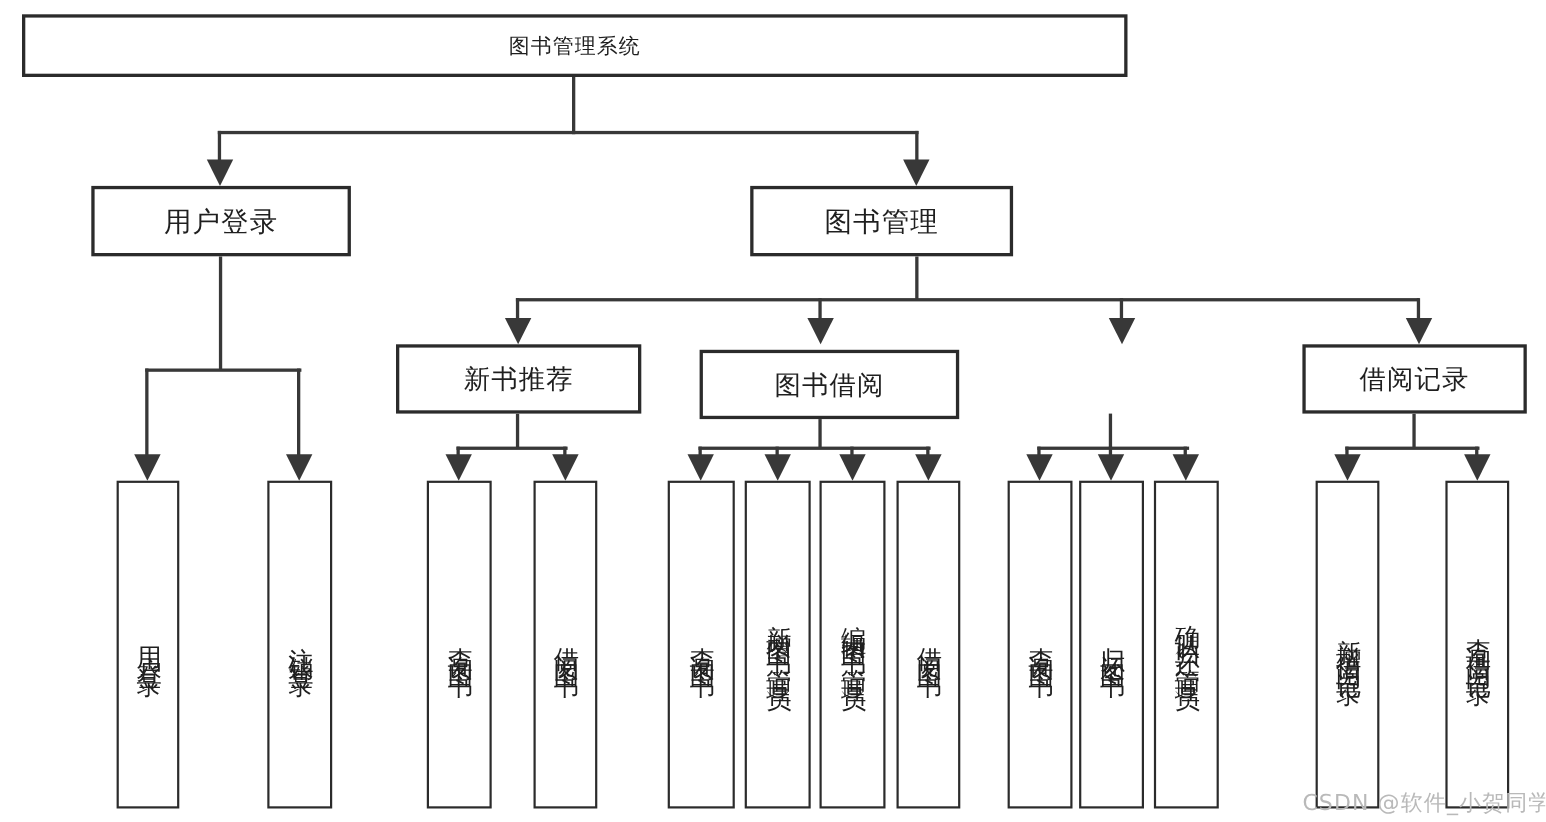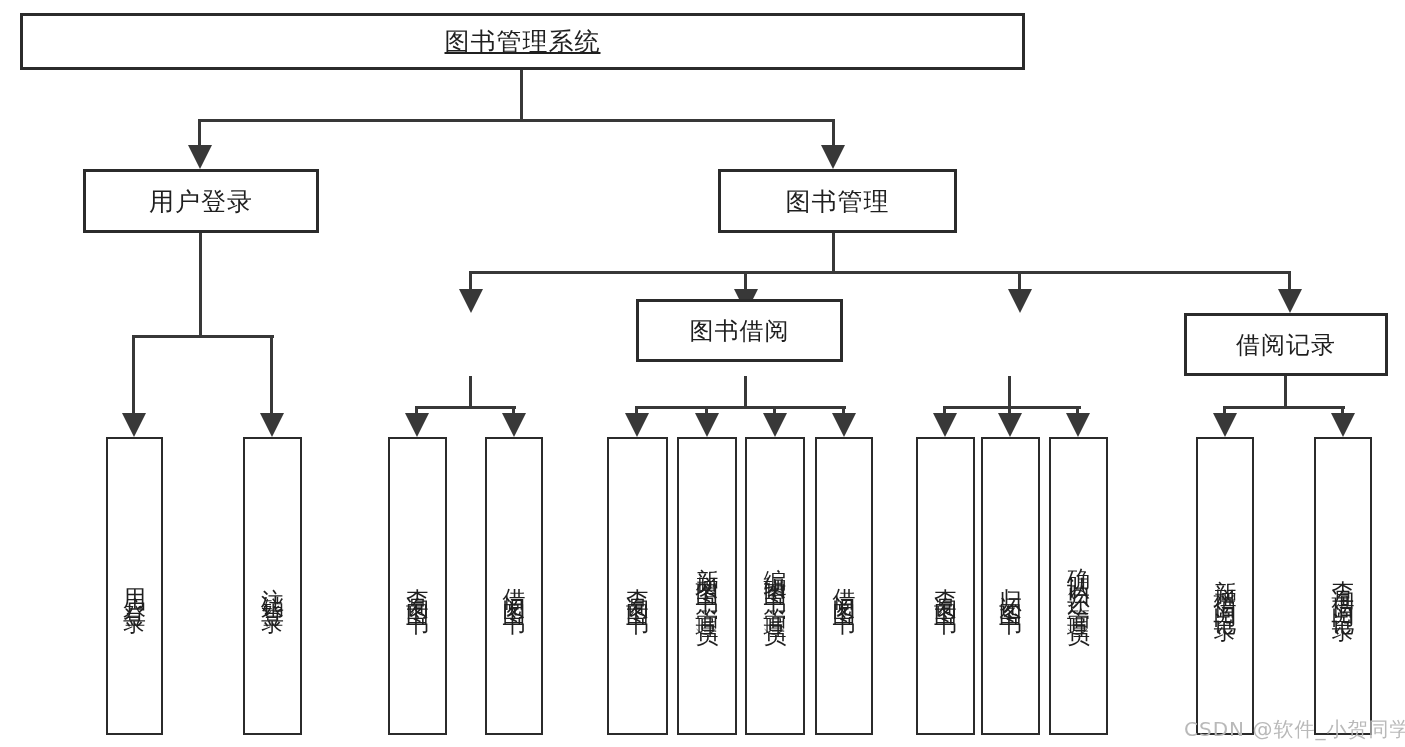--- a/index.html
+++ b/index.html
@@ -25,21 +25,21 @@
     background: var(--background);
     border: 3px solid var(--border);
     display: flex;
     align-items: center;
     justify-content: center;
     font-size: 24px;
     letter-spacing: 1px;
     color: var(--text);
     z-index: 2;
   }
-  .root-box { font-size: 25px; text-decoration: underline; }
+  .root-box { font-size: 19px; }
   .l2-box   { font-size: 25px; }
   .leaf {
     top: 437px;
     height: 298px;
     border-width: 2px;
     font-size: 23px;
     z-index: 2;
   }
   .vtext {
     writing-mode: vertical-rl;
@@ -82,21 +82,21 @@
   <div class="vl" style="left:520px; top:70px; height:52px"></div>
   <div class="hl" style="left:198px; top:119px; width:637px"></div>
   <div class="vl" style="left:198px; top:119px; height:28px"></div>
   <div class="vl" style="left:832px; top:119px; height:28px"></div>
   <div class="arrowhead" style="left:188px; top:145px"></div>
   <div class="arrowhead" style="left:821px; top:145px"></div>
 
   <div class="box l2-box" style="left:83px; top:169px; width:236px; height:64px">
     <span>用户登录</span>
   </div>
-  <div class="box l2-box" style="left:718px; top:169px; width:239px; height:64px">
+  <div class="box l2-box" style="left:682px; top:169px; width:239px; height:64px">
     <span>图书管理</span>
   </div>
 
   <div class="vl" style="left:199px; top:233px; height:104px"></div>
   <div class="hl" style="left:132px; top:335px; width:142px"></div>
   <div class="vl" style="left:132px; top:335px; height:80px"></div>
   <div class="vl" style="left:270px; top:335px; height:80px"></div>
   <div class="arrowhead" style="left:122px; top:413px"></div>
   <div class="arrowhead" style="left:260px; top:413px"></div>
 
@@ -104,21 +104,24 @@
   <div class="hl" style="left:469px; top:271px; width:821px"></div>
   <div class="vl" style="left:469px; top:271px; height:20px"></div>
   <div class="vl" style="left:744px; top:271px; height:20px"></div>
   <div class="vl" style="left:1018px; top:271px; height:20px"></div>
   <div class="vl" style="left:1288px; top:271px; height:20px"></div>
   <div class="arrowhead" style="left:459px; top:289px"></div>
   <div class="arrowhead" style="left:734px; top:289px"></div>
   <div class="arrowhead" style="left:1008px; top:289px"></div>
   <div class="arrowhead" style="left:1278px; top:289px"></div>
 
-  <div class="box" style="left:636px; top:299px; width:207px; height:63px">
+  <div class="box" style="left:360px; top:313px; width:223px; height:63px">
+    <span>新书推荐</span>
+  </div>
+  <div class="box" style="left:636px; top:318px; width:236px; height:63px">
     <span>图书借阅</span>
   </div>
   <div class="box" style="left:1184px; top:313px; width:204px; height:63px">
     <span>借阅记录</span>
   </div>
 
   <div class="vl" style="left:469px; top:376px; height:32px"></div>
   <div class="hl" style="left:415px; top:406px; width:101px"></div>
   <div class="vl" style="left:415px; top:406px; height:10px"></div>
   <div class="vl" style="left:512px; top:406px; height:10px"></div>

